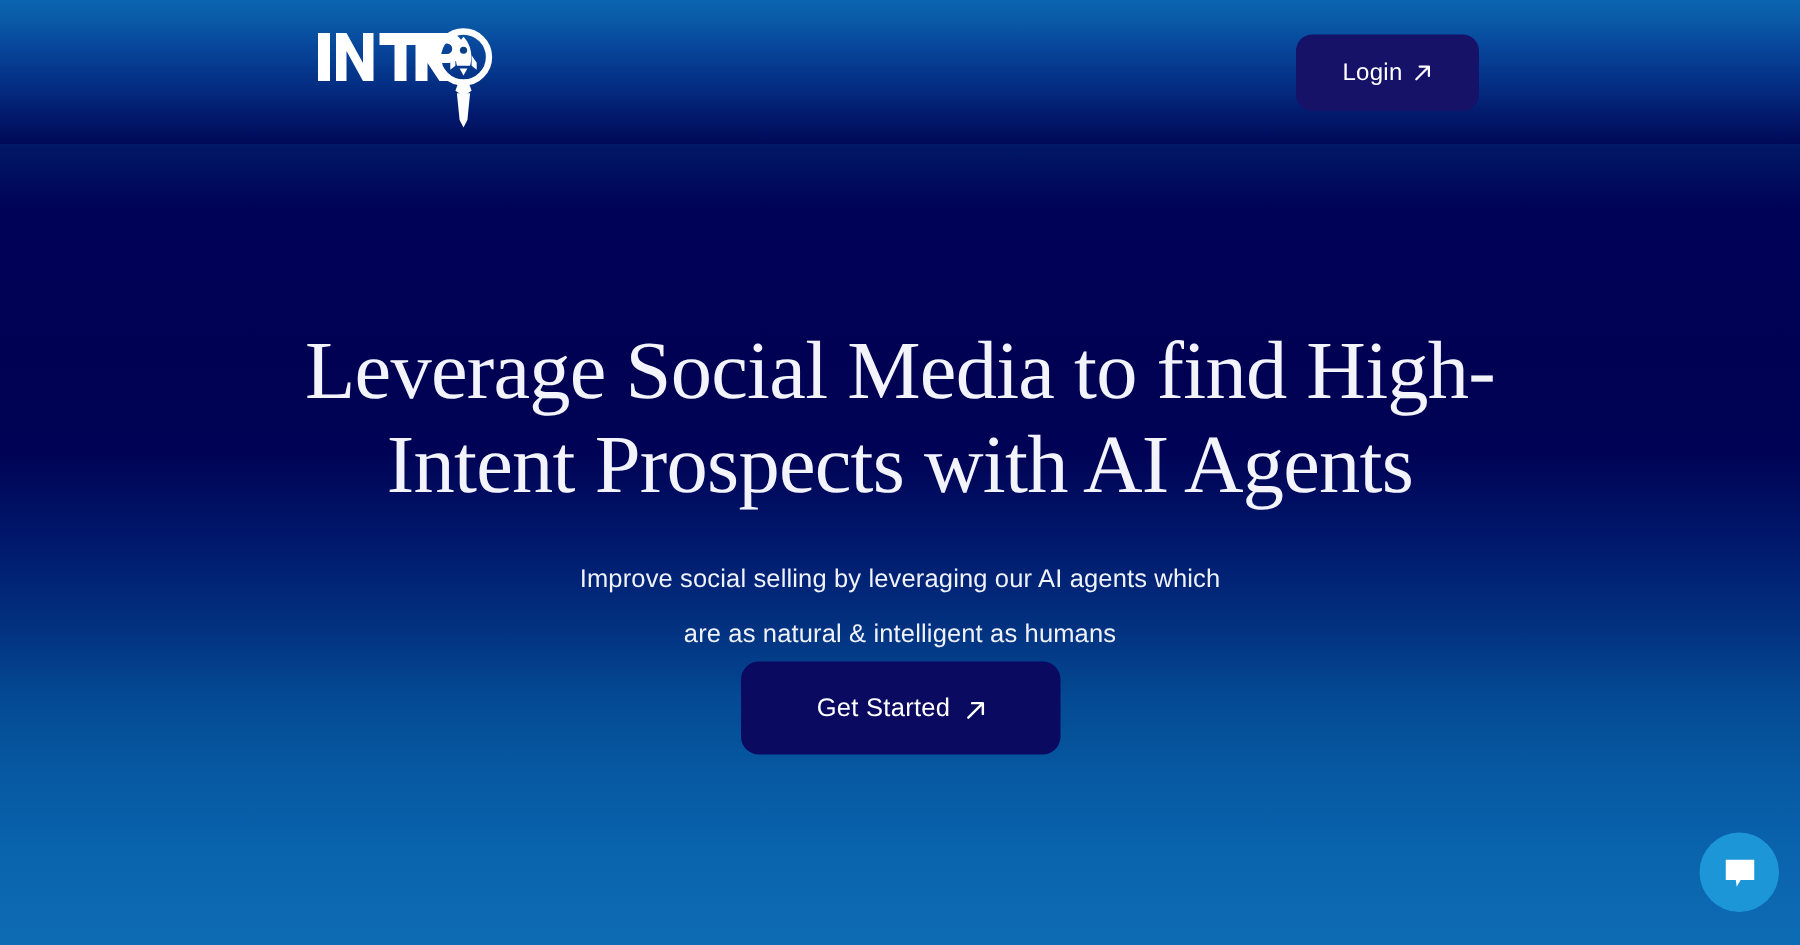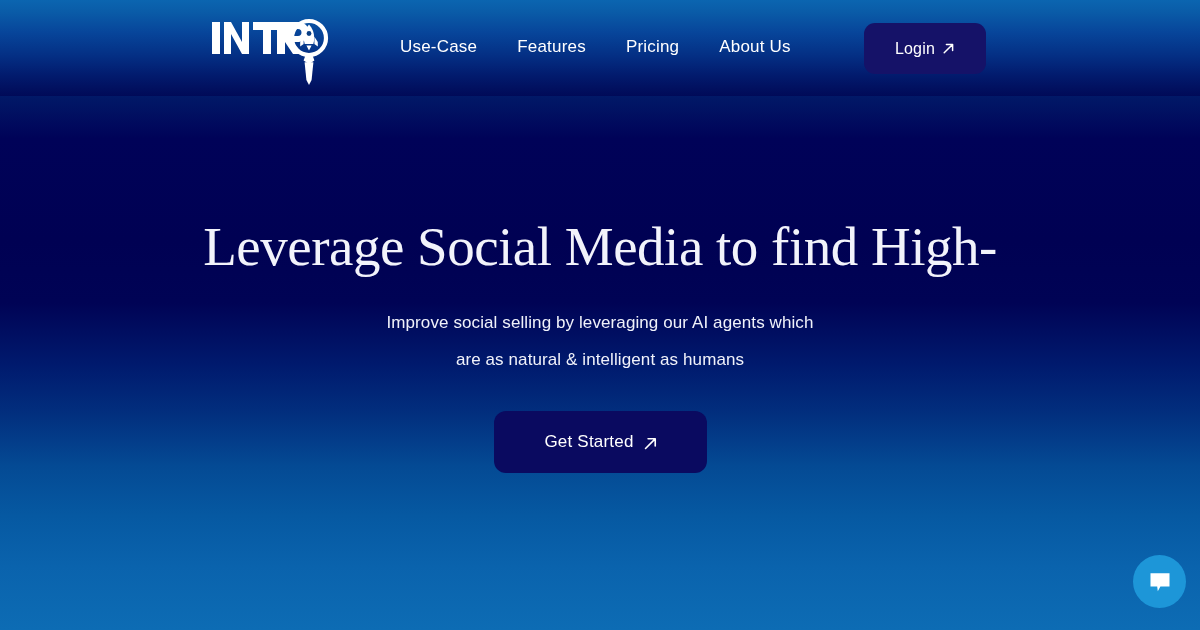--- a/index.html
+++ b/index.html
@@ -150,21 +150,20 @@
     text-align:center;
     color:#f0f2fa;
     font-size:17px;
     font-weight:400;
     line-height:37px;
     letter-spacing:0.1px;
   }
   .hero-sub .line { display:block; }
 
   .cta-wrap {
-    margin-top:33px;
   }
   .cta-btn {
     width:213px;
     height:62px;
     background:#0a0a60;
     border:none;
     border-radius:12px;
     color:#ffffff;
     font-family:"Liberation Sans", sans-serif;
     font-size:17px;
@@ -227,41 +226,36 @@
         </g>
         <circle cx="99" cy="25.5" r="2.4" fill="#0a3f86"></circle>
 
         <g fill="#ffffff">
           <polygon points="95.4,47.5 102.6,47.5 104.4,52.5 99,56 93.6,52.5"></polygon>
           <polygon points="94.6,54.2 103.4,54.2 101.6,72 99,77 96.4,72"></polygon>
         </g>
       </svg>
     </a>
 
-    <nav class="nav">
-      <a class="nav-link" href="#">Use-Case</a>
-      <a class="nav-link" href="#">Features</a>
-      <a class="nav-link" href="#">Pricing</a>
-      <a class="nav-link" href="#">About Us</a>
-    </nav>
 
     <button class="login-btn">
       <span>Login</span>
       <span class="arrow-ne">
         <svg width="13" height="13" viewBox="0 0 13 13" xmlns="http://www.w3.org/2000/svg">
           <path d="M2.2 10.8 L10.3 2.7 M4.4 2.4 H10.6 V8.6" stroke="#ffffff" stroke-width="1.5" fill="none" stroke-linecap="round" stroke-linejoin="round"></path>
         </svg>
       </span>
     </button>
   </header>
 
   <section class="hero">
 
     <h1 class="hero-title">
       <span class="line">Leverage Social Media to find High-</span>
+      <span class="line">Intent Prospects with AI Agents</span>
     </h1>
 
     <p class="hero-sub">
       <span class="line">Improve social selling by leveraging our AI agents which</span>
       <span class="line">are as natural &amp; intelligent as humans</span>
     </p>
 
     <div class="cta-wrap">
       <button class="cta-btn">
         <span>Get Started</span>

